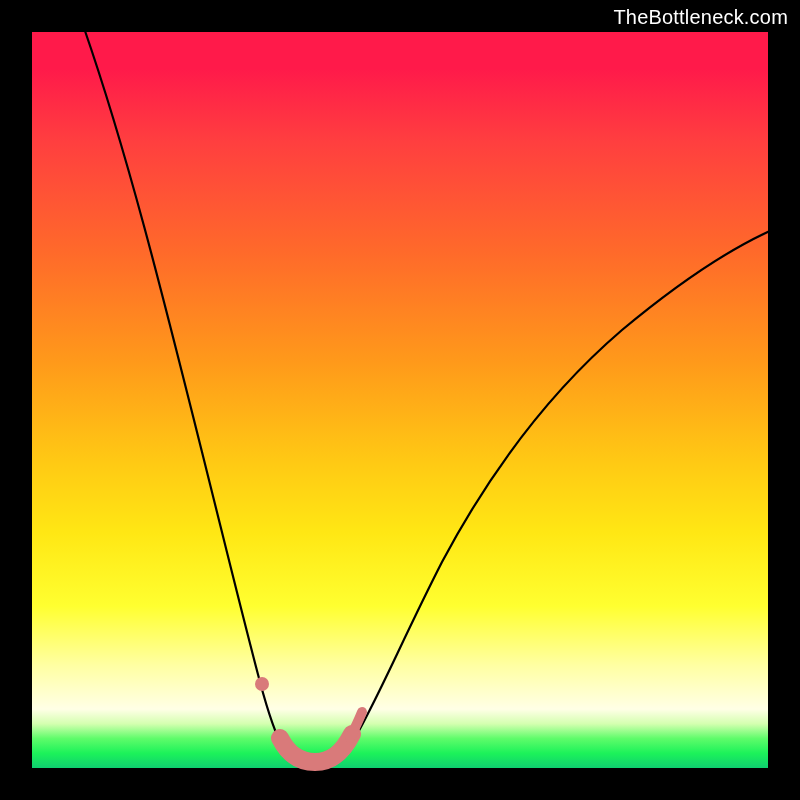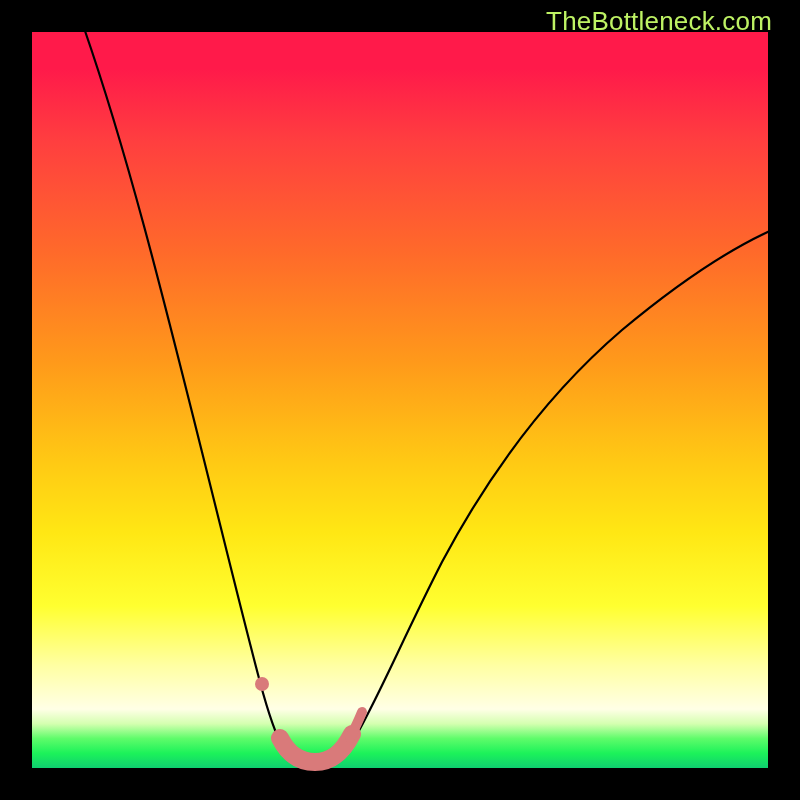--- a/index.html
+++ b/index.html
@@ -38,23 +38,23 @@
       #ffffe6 92%,
       #d4ffb0 94%,
       #5efc6a 96%,
       #1cf25a 98%,
       #0fcf70 100%
     );
   }
   .watermark {
     position: absolute;
     top: 6px;
-    right: 28px;
-    color: #bef264;
-    font-size: 26px;
+    right: 12px;
+    color: #ffffff;
+    font-size: 20px;
     font-weight: 500;
     letter-spacing: 0.2px;
   }
   svg.curve {
     position: absolute;
     top: 0;
     left: 0;
     width: 736px;
     height: 736px;
     overflow: visible;

